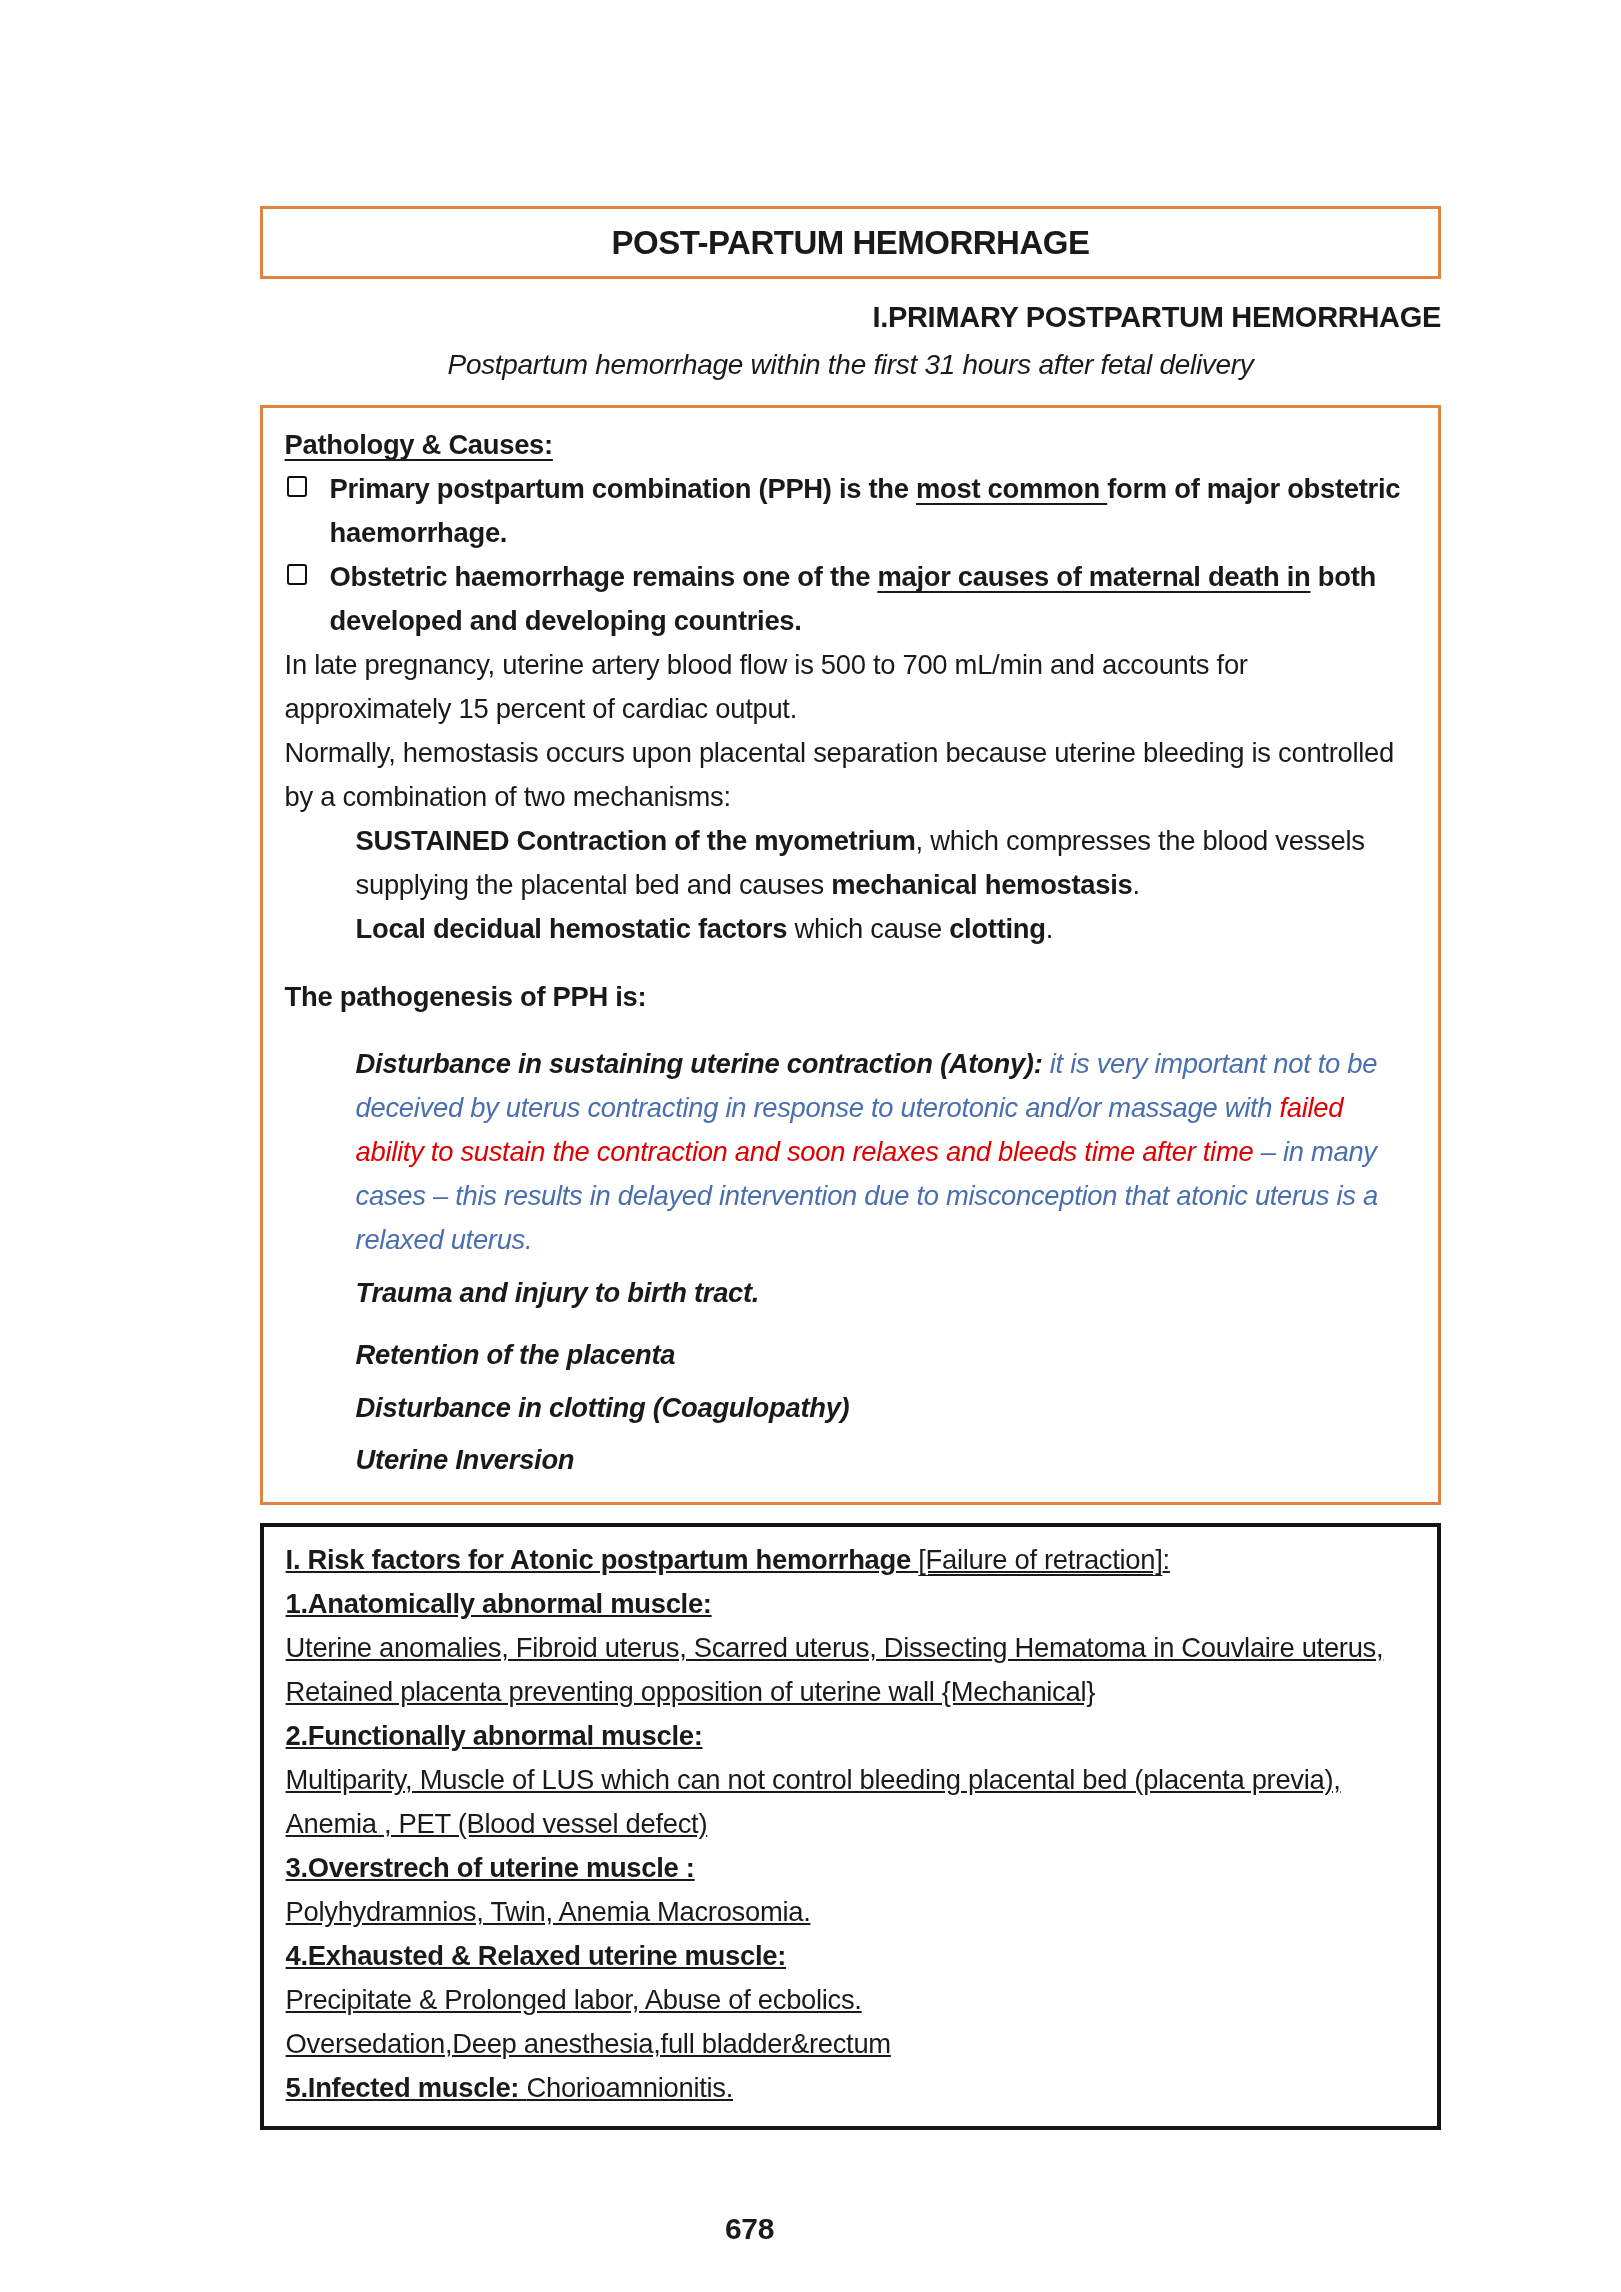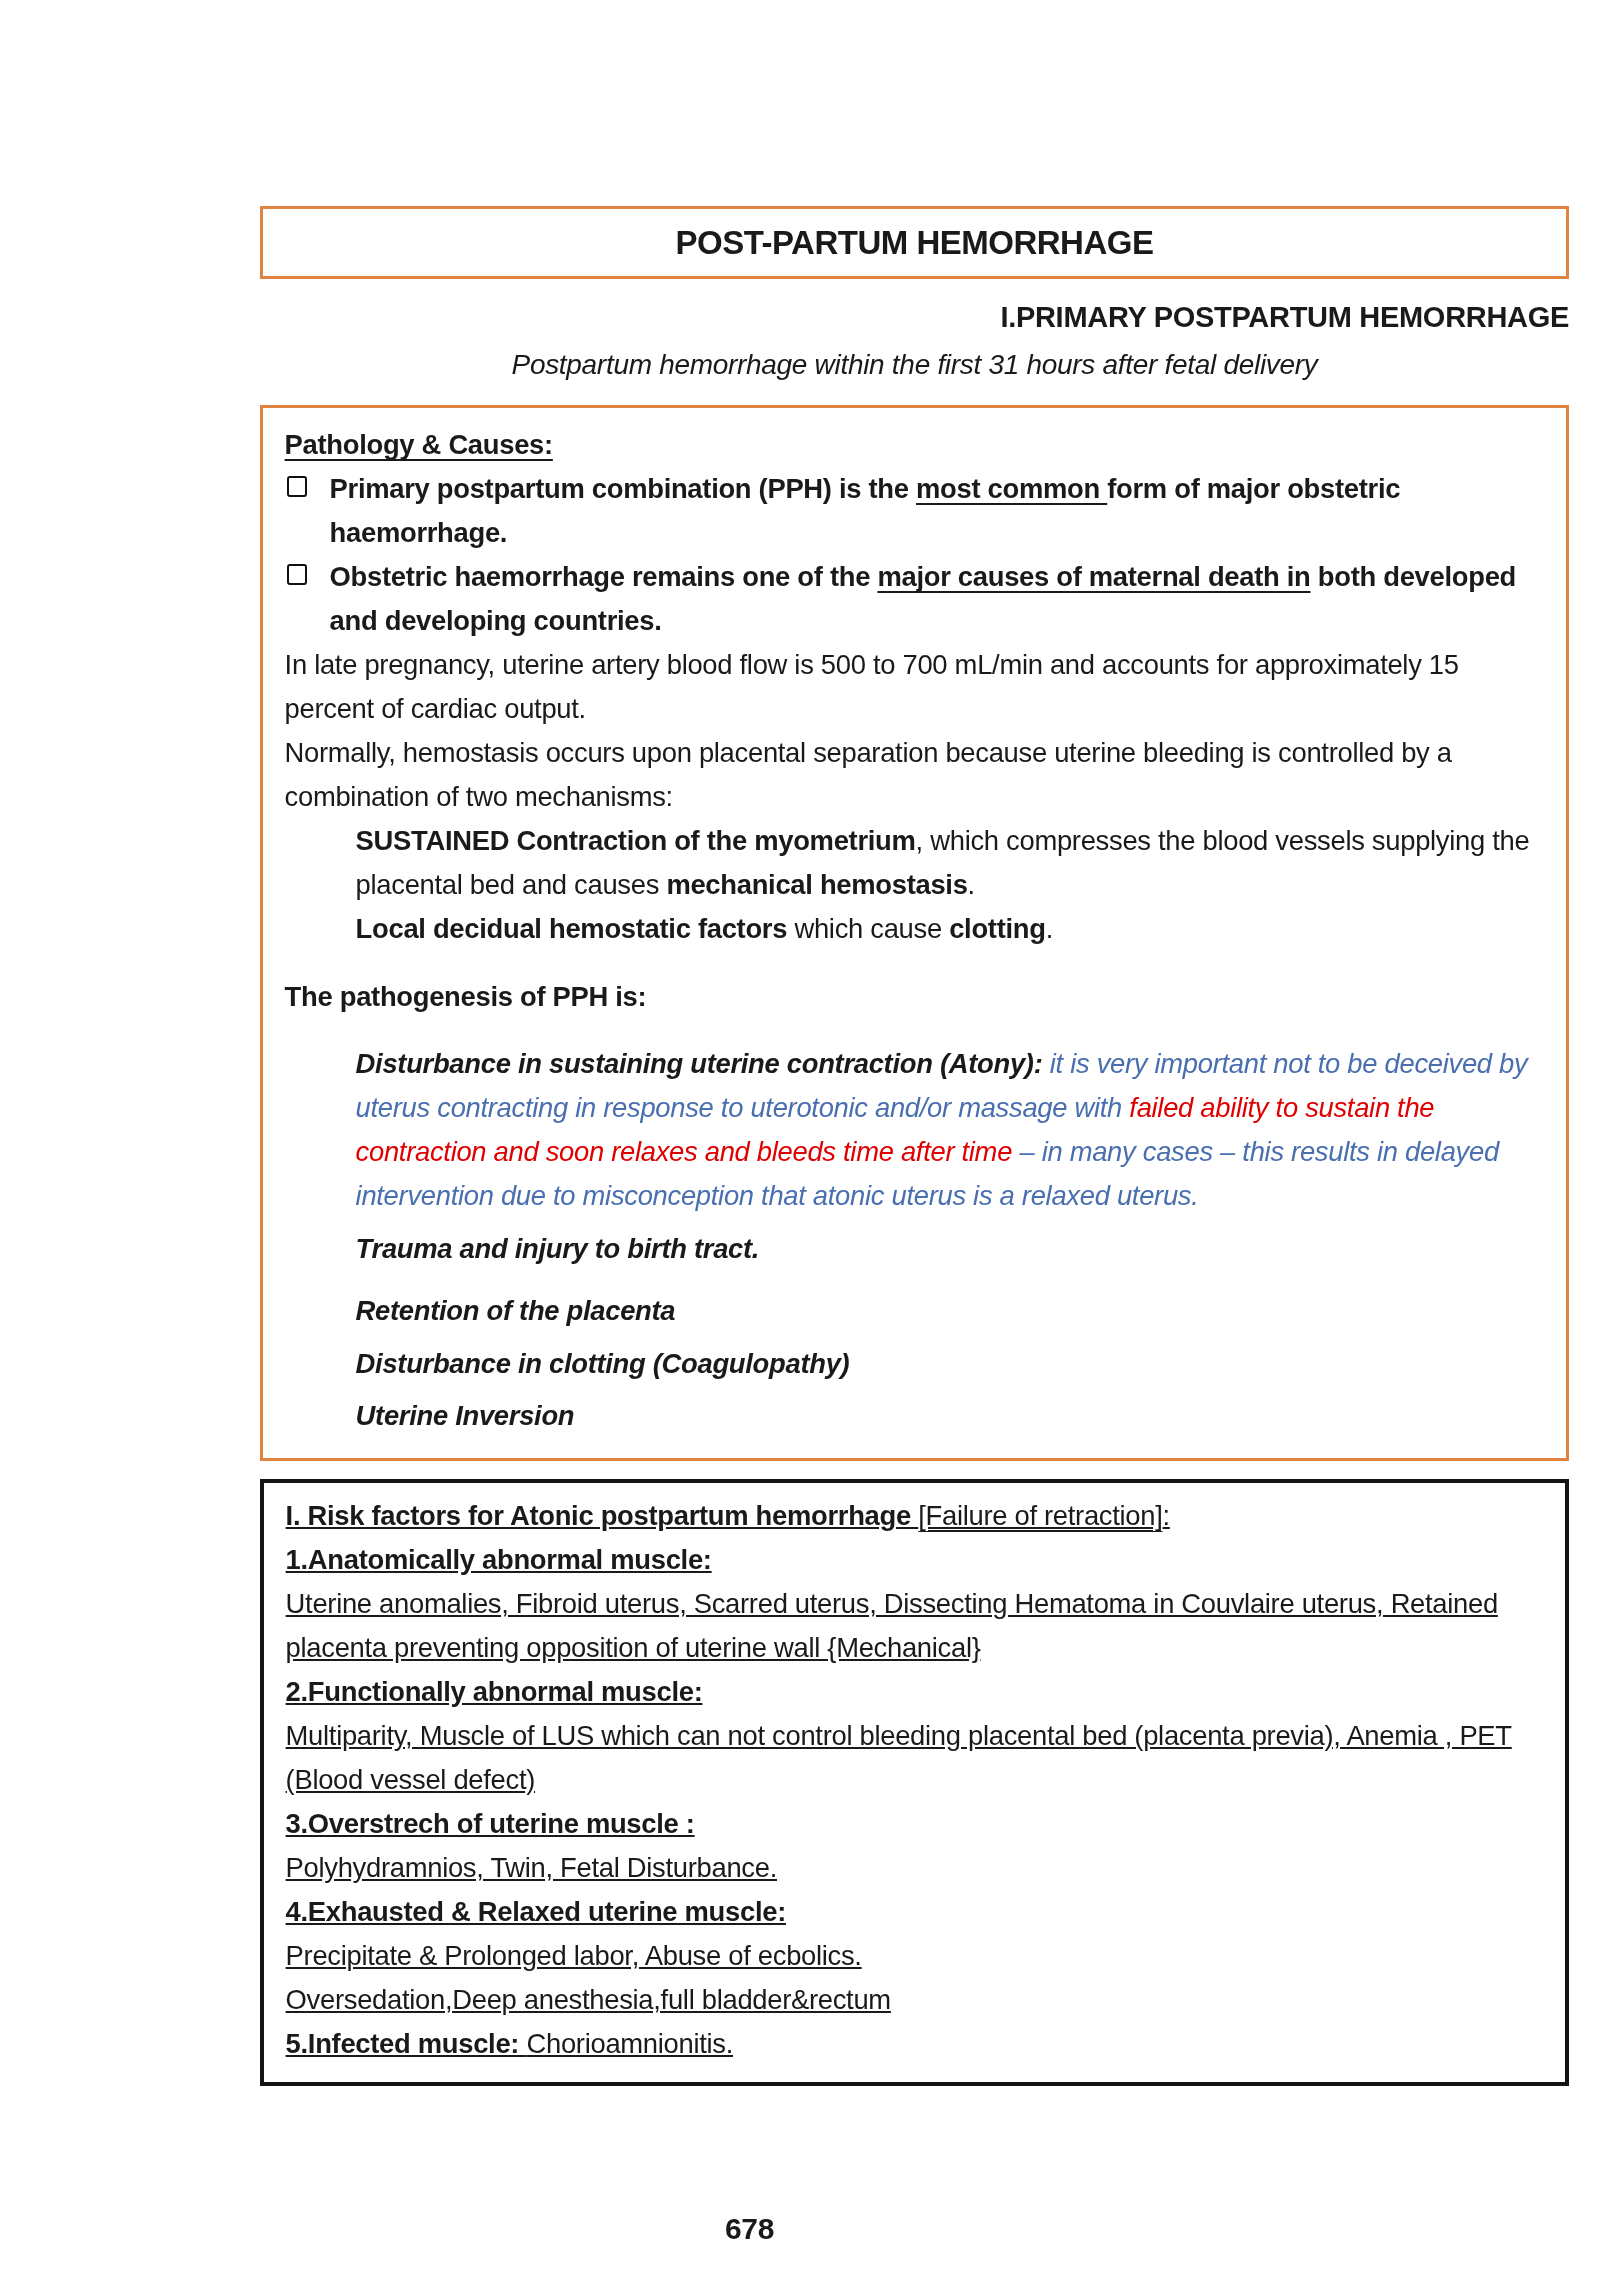--- a/index.html
+++ b/index.html
@@ -8,21 +8,21 @@
     --red:#E00000;
     --ink:#1A1A1A;
   }
   *{box-sizing:border-box;}
   html,body{margin:0;padding:0;background:#ffffff;}
   body{
     width:1621px;height:2293px;position:relative;
     font-family:"Liberation Sans","DejaVu Sans",sans-serif;
     color:var(--ink);letter-spacing:-0.3px;
   }
-  .content{margin-left:260px;width:1309px;padding-top:206px;}
+  .content{margin-left:260px;width:1181px;padding-top:206px;}
   .title-box{
     border:3.9px solid var(--orange);
     height:73px;display:flex;align-items:center;justify-content:center;
   }
   .title-box .title{font-size:33px;font-weight:bold;letter-spacing:-0.5px;}
   .section-heading{
     text-align:right;font-size:29px;font-weight:bold;margin-top:21.6px;
   }
   .subtitle-line{
     text-align:center;font-size:28px;font-style:italic;margin-top:15.7px;
@@ -90,21 +90,21 @@
       <p class="para indent gap-sm"><span class="s-b s-i">Uterine Inversion</span></p>
     </div>
 
   <div class="box black">
       <p class="para"><span class="s-b">I. Risk factors for Atonic postpartum hemorrhage </span><span class="s-u">[Failure of retraction]</span><span class="">:</span></p>
       <p class="para"><span class="s-b">1.Anatomically abnormal muscle:</span></p>
       <p class="para"><span class="">Uterine anomalies, Fibroid uterus, Scarred uterus, Dissecting Hematoma in Couvlaire uterus, Retained placenta preventing opposition of uterine wall {Mechanical}</span></p>
       <p class="para"><span class="s-b">2.Functionally abnormal muscle:</span></p>
       <p class="para"><span class="">Multiparity, Muscle of LUS which can not control bleeding placental bed (placenta previa), Anemia , PET (Blood vessel defect)</span></p>
       <p class="para"><span class="s-b">3.Overstrech of uterine muscle :</span></p>
-      <p class="para"><span class="">Polyhydramnios, Twin, Fetal Disturbance.</span></p>
+      <p class="para"><span class="">Polyhydramnios, Twin, Anemia Macrosomia.</span></p>
       <p class="para"><span class="s-b">4.Exhausted &amp; Relaxed uterine muscle:</span></p>
       <p class="para"><span class="">Precipitate &amp; Prolonged labor, Abuse of ecbolics.</span></p>
       <p class="para"><span class="">Oversedation,Deep anesthesia,full bladder&amp;rectum</span></p>
       <p class="para"><span class="s-b">5.Infected muscle: </span><span class="">Chorioamnionitis.</span></p>
     </div>
 
 </div>
 
 <div class="footer">678</div>
 

